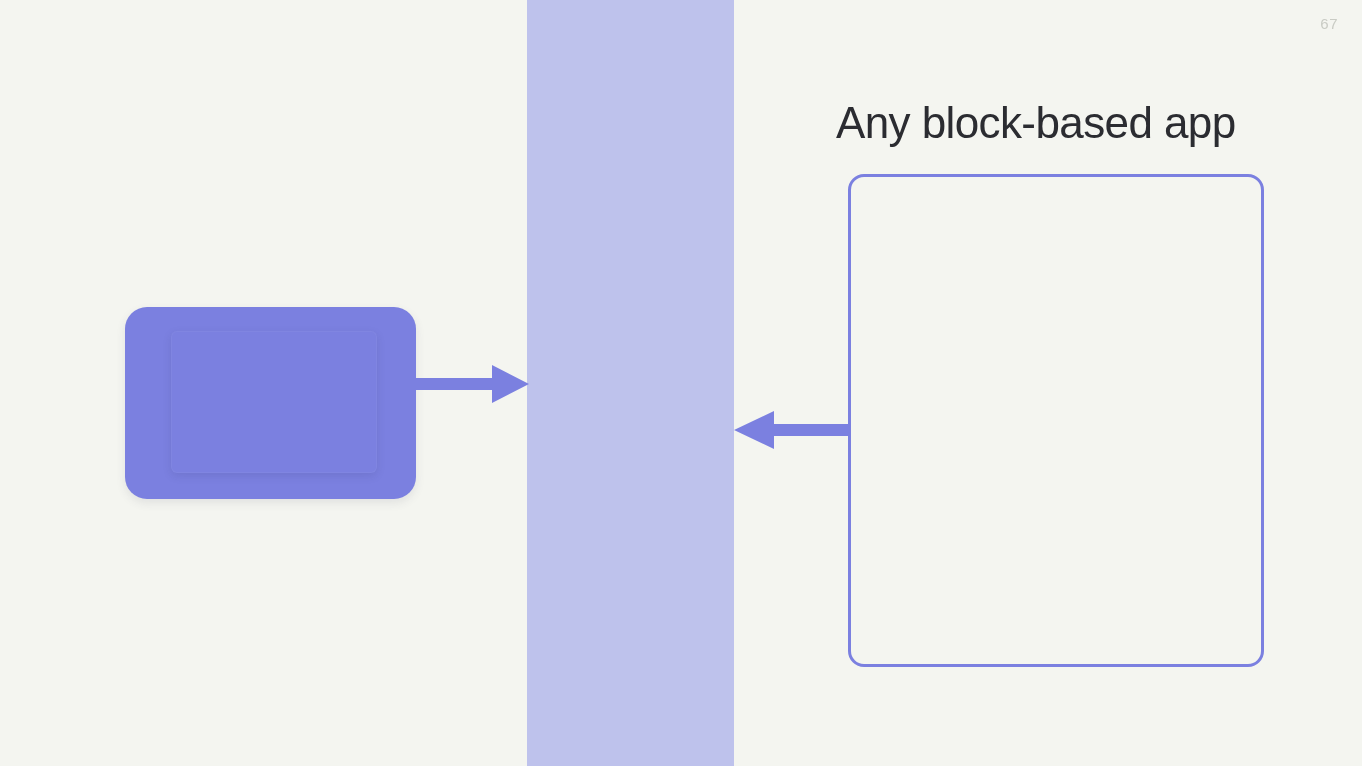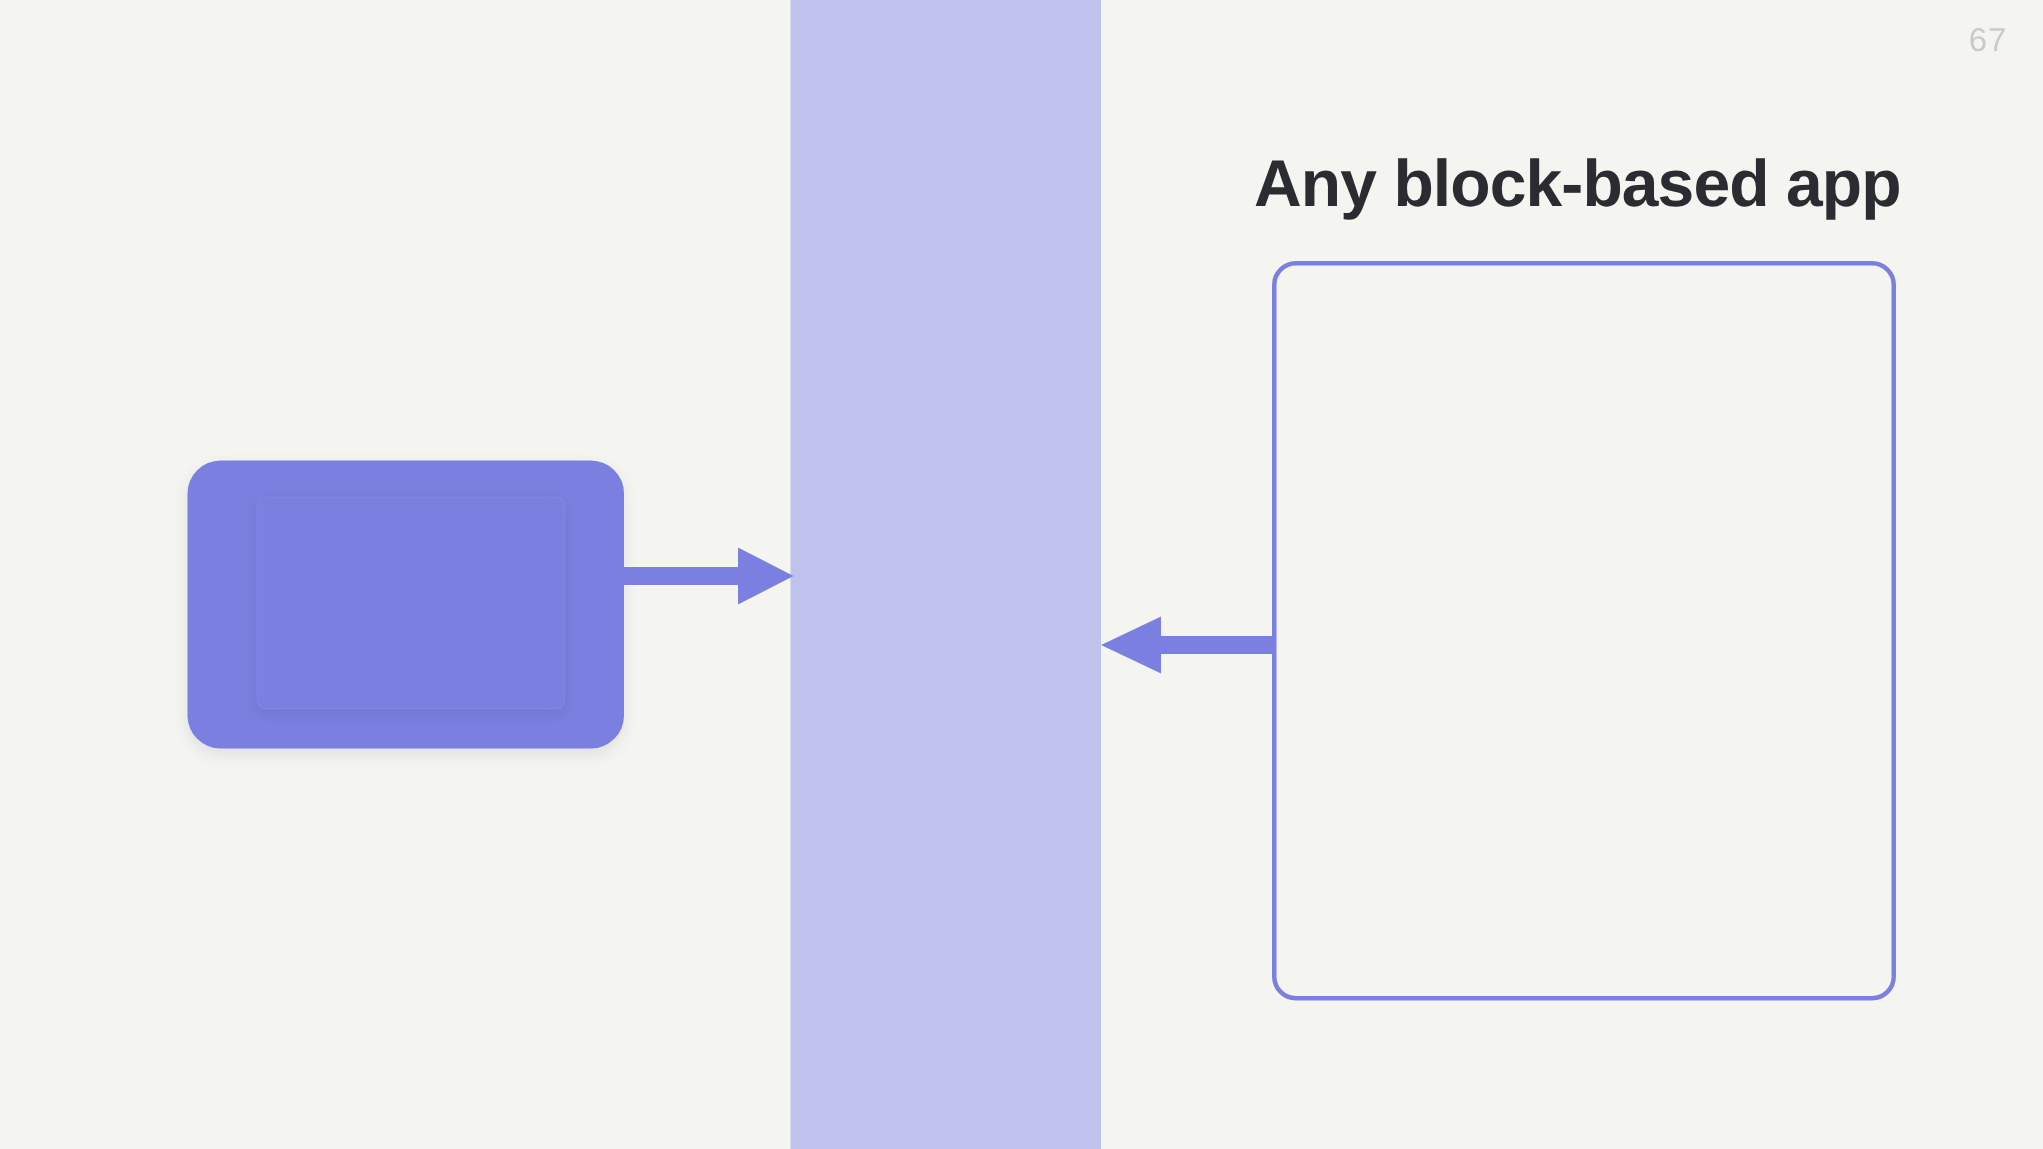--- a/index.html
+++ b/index.html
@@ -31,34 +31,34 @@
     width: 207px;
     height: 766px;
     background: #bec2ec;
   }
 
   
   .page-number {
     position: absolute;
     right: 24px;
     top: 16px;
-    font-size: 22px;
+    font-size: 15px;
     letter-spacing: 0.5px;
     color: #c9cbc4;
     font-family: "Liberation Sans", sans-serif;
     line-height: 1;
     user-select: none;
   }
 
   
   .heading {
     position: absolute;
     font-family: "Liberation Sans", sans-serif;
     font-size: 44px;
-    font-weight: 700;
+    font-weight: 400;
     letter-spacing: -0.6px;
     color: #2b2c31;
     line-height: 1.1;
     white-space: nowrap;
   }
   .heading-left {
     left: 164px;
     top: 236px;
   }
   .heading-right {

